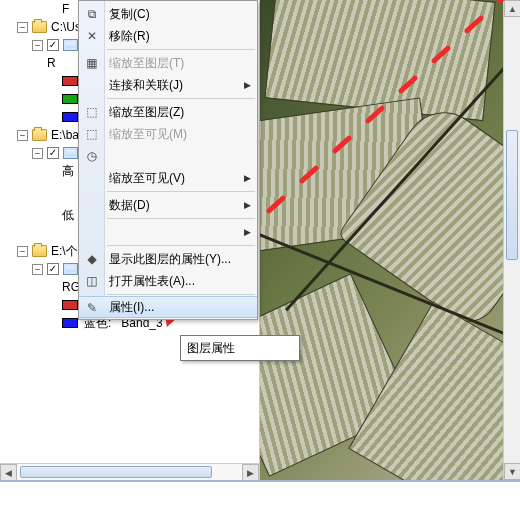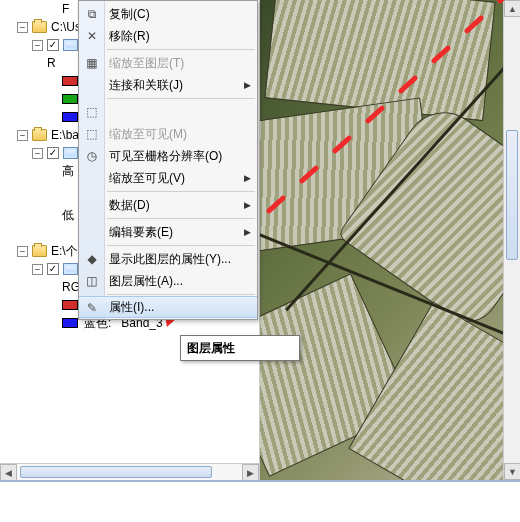--- a/index.html
+++ b/index.html
@@ -107,21 +107,21 @@
   .cm-icon{position:absolute;left:5px;top:3px;width:16px;height:16px;
            display:flex;align-items:center;justify-content:center;font-size:12px;color:#4a4a4a;}
   
   .tooltip{
     position:absolute; left:180px; top:335px; z-index:6;
     width:120px;
     background:#fff;border:1px solid #767676;padding:4px 6px;
     box-shadow:2px 2px 3px rgba(0,0,0,.25);
     line-height:16px;
   }
-  .tooltip .tt-title{font-weight:bold;}
+  .tooltip .tt-title{font-weight:normal;}
   
   .dash{
     position:absolute; width:24px; height:5px;
     background:#f02a2a; border-radius:3px;
     transform: rotate(-42deg);
     z-index:3;
   }
   .arrow-head{
     position:absolute; left:156px; top:298px; z-index:4;
     width:0;height:0;
@@ -274,54 +274,53 @@
     <span>缩放至图层(T)</span>
   </div>
   <div class="cm-row">
     <span>连接和关联(J)</span>
     <span class="cm-arrow">▶</span>
   </div>
   <div class="cm-sep"></div>
 
   <div class="cm-row">
     <span class="cm-icon">⬚</span>
+    <span>缩放至图层(Z)</span>
   </div>
   <div class="cm-row disabled">
     <span class="cm-icon">⬚</span>
     <span>缩放至可见(M)</span>
   </div>
   <div class="cm-row">
     <span class="cm-icon">◷</span>
-    <span>可见至栅格分辨率(O)</span>
   </div>
   <div class="cm-row">
     <span>缩放至可见(V)</span>
     <span class="cm-arrow">▶</span>
   </div>
   <div class="cm-sep"></div>
 
   <div class="cm-row">
     <span>数据(D)</span>
     <span class="cm-arrow">▶</span>
   </div>
   <div class="cm-sep"></div>
 
   <div class="cm-row">
-    <span>编辑要素(E)</span>
     <span class="cm-arrow">▶</span>
   </div>
   <div class="cm-sep"></div>
 
   <div class="cm-row">
     <span class="cm-icon">◆</span>
     <span>显示此图层的属性(Y)...</span>
   </div>
   <div class="cm-row">
     <span class="cm-icon">◫</span>
-    <span>图层属性(A)...</span>
+    <span>打开属性表(A)...</span>
   </div>
   <div class="cm-sep"></div>
 
   <div class="cm-row hovered">
     <span class="cm-icon">✎</span>
     <span>属性(I)...</span>
   </div>
 </div>
 
 <div class="tooltip">

